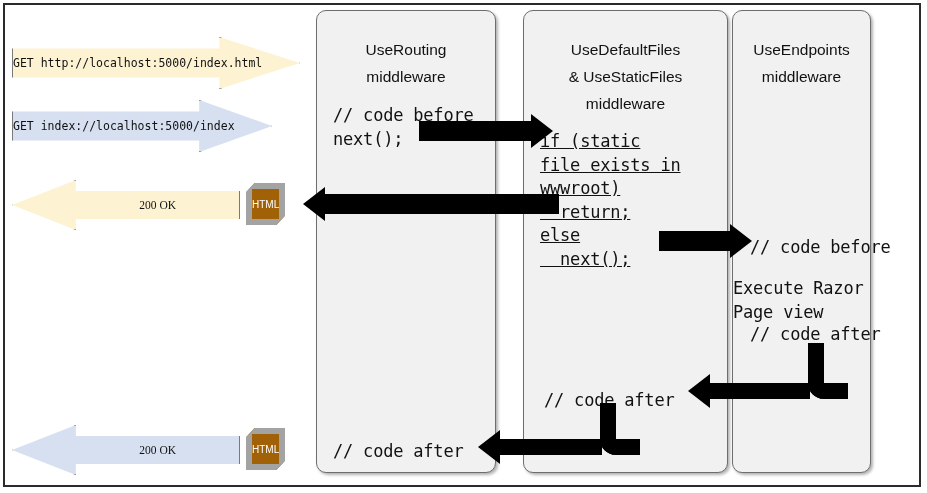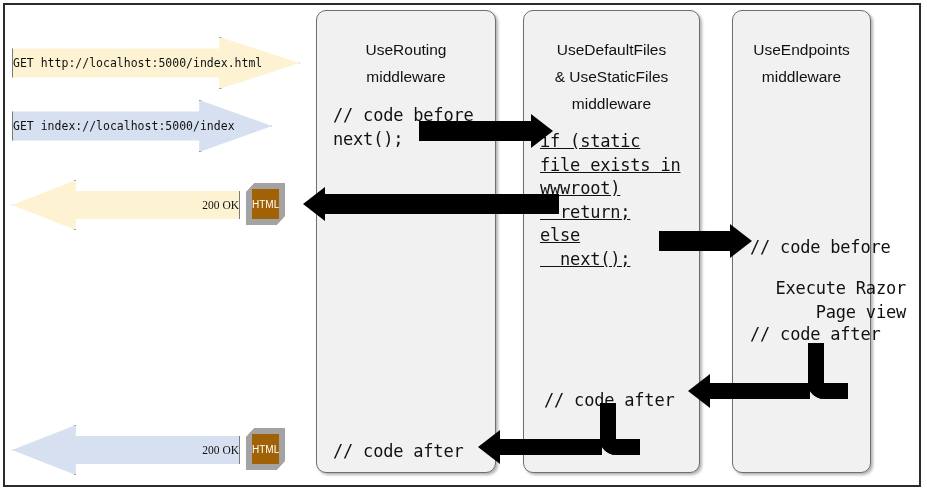--- a/index.html
+++ b/index.html
@@ -48,35 +48,35 @@
   }
   .code {
     position: absolute;
     font-family: "DejaVu Sans Mono", monospace;
     font-size: 17px;
     line-height: 23.5px;
     color: #111111;
     white-space: pre;
     letter-spacing: -0.2px;
   }
-  .code.centered { text-align: right; }
+  .code.centered { text-align: left; }
 
   
   .flat-arrow {
     position: absolute;
     border: 1px solid #7a7a7a;
     box-sizing: border-box;
     box-shadow: 2px 2px 2px rgba(0,0,0,0.28);
   }
   .flat-arrow .lbl {
     position: absolute;
     left: 0; right: 0;
     top: 50%;
     transform: translateY(-50%);
-    text-align: right;
+    text-align: center;
     font-family: "DejaVu Sans Mono", monospace;
     font-size: 11.5px;
     color: #111111;
     white-space: pre;
   }
   .arrow-right {
     clip-path: polygon(0 22%, 72% 22%, 72% 0, 100% 50%, 72% 100%, 72% 78%, 0 78%);
   }
   .arrow-left {
     clip-path: polygon(100% 22%, 28% 22%, 28% 0, 0 50%, 28% 100%, 28% 78%, 100% 78%);
@@ -135,21 +135,21 @@
   <div class="outer-border"></div>
 
   <div class="column" style="left:316px; top:10px; width:180px; height:463px;">
     <div class="col-title" style="top:25px;">UseRouting
 middleware</div>
     <div class="code" style="left:16px; top:93px;">// code before
 next();</div>
     <div class="code" style="left:16px; top:429px;">// code after</div>
   </div>
 
-  <div class="column" style="left:523px; top:10px; width:177px; height:463px;">
+  <div class="column" style="left:523px; top:10px; width:205px; height:463px;">
     <div class="col-title" style="top:25px;">UseDefaultFiles
 &amp; UseStaticFiles
 middleware</div>
     <div class="code" style="left:16px; top:119px;text-decoration:underline;">if (static
 file exists in
 wwwroot)
   return;
 else
   next();</div>
     <div class="code" style="left:20px; top:378px;">// code after</div>

